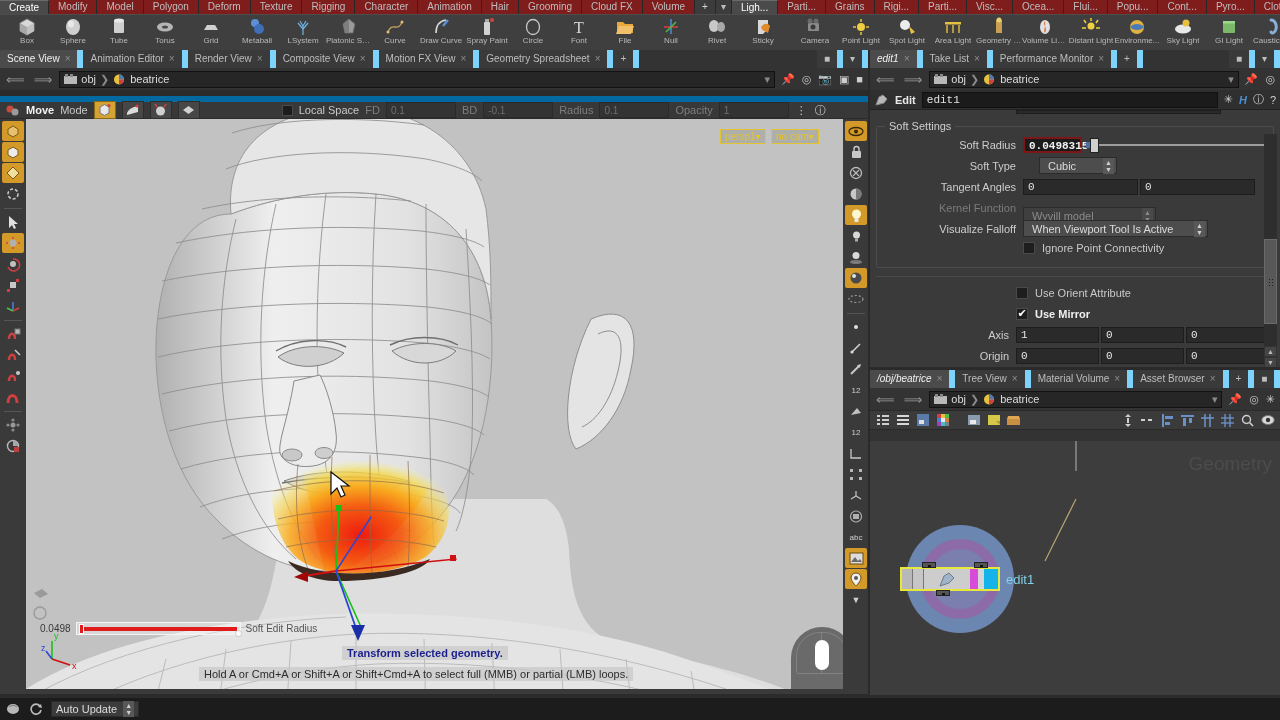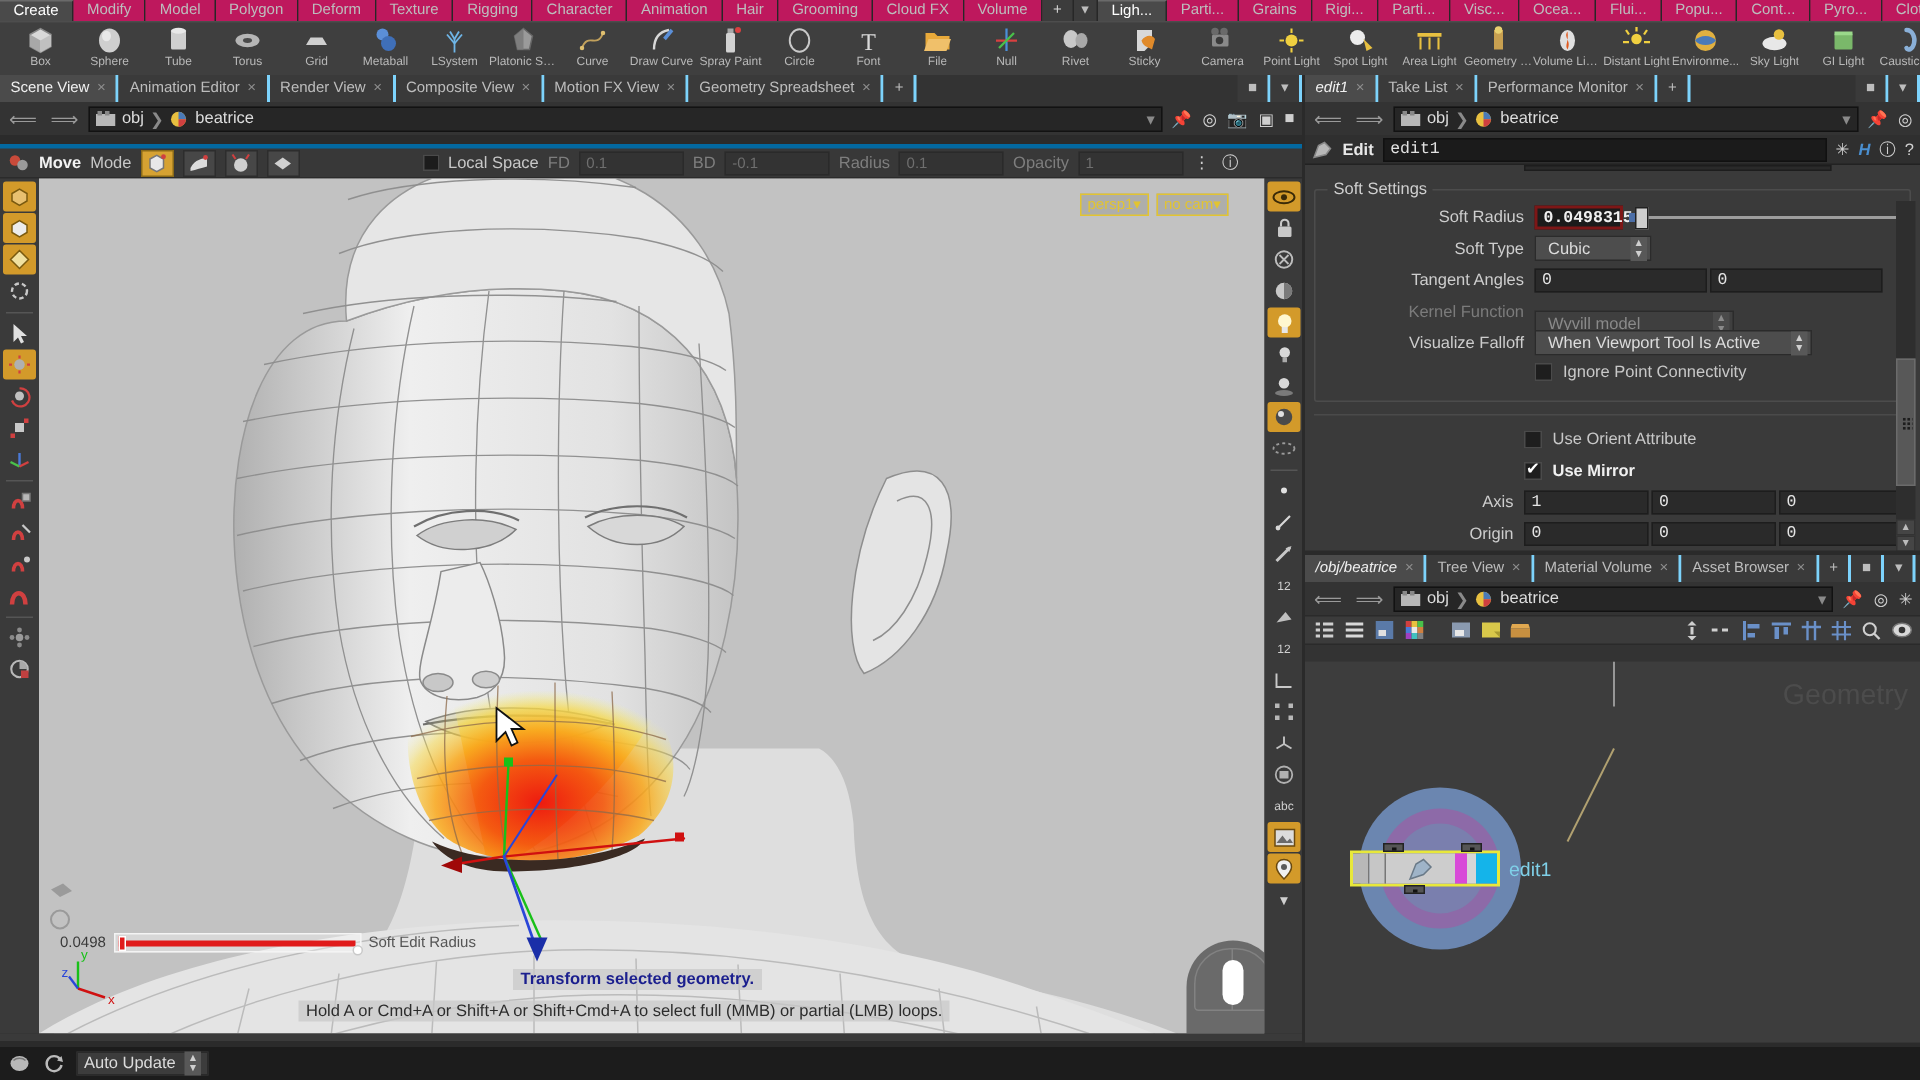--- a/index.html
+++ b/index.html
@@ -4,54 +4,54 @@
 <style>
   * { box-sizing: border-box; margin:0; padding:0; }
   html,body { width:1280px; height:720px; overflow:hidden; background:#2b2b2b;
     font-family:"Liberation Sans", sans-serif; color:#c8c8c8; font-size:11px; }
   #app { position:relative; width:1280px; height:720px; }
 
   
   .shelf { position:absolute; left:0; top:0; width:1280px; height:50px; background:#3a3a3a; }
   .shelf-tabs { display:flex; height:14px; align-items:stretch; background:#2e2e2e; }
   .shelf-tab { padding:0 9px; font-size:10px; line-height:14px; color:#bdbdbd;
-    background:#be185d; border-right:1px solid #272727; white-space:nowrap; }
+    background:#7f1d1d; border-right:1px solid #272727; white-space:nowrap; }
   .shelf-tab.active { background:#4a4a4a; color:#fff; border-top:1px solid #6a6a6a; }
   .shelf-tab.plus { background:#3c3c3c; color:#d5d5d5; padding:0 7px; }
   .shelf-tab.arrow { background:#3c3c3c; padding:0 5px; }
   .shelf-sep { width:5px; background:#2a2a2a; }
   .shelf-body { display:flex; height:36px; align-items:flex-start; background:#3f3f3f;
     border-top:1px solid #4d4d4d; padding-left:4px; overflow:hidden; }
   .shelf-grip { width:7px; height:36px; background:#3a3a3a;
     background-image:repeating-linear-gradient(to bottom,#6a6a6a 0 1px,transparent 1px 3px);
     background-size:3px 3px; background-position:2px 8px; background-repeat:repeat-y; }
   .tool { width:46px; display:flex; flex-direction:column; align-items:center; padding-top:2px; flex:0 0 auto;}
   .tool .gl { font-size:17px; line-height:19px; }
   .tool .lb { font-size:8px; color:#b9b9b9; margin-top:0px; white-space:nowrap;
     overflow:hidden; text-overflow:ellipsis; max-width:46px; text-align:center; }
 
   
   .panetabs { position:absolute; background:#333; display:flex; align-items:stretch; }
   .pt { font-size:10px; line-height:18px; padding:0 7px; color:#bdbdbd; background:#3a3a3a;
-    border-right:2px solid #7dd3fc; display:flex; align-items:center; gap:5px; white-space:nowrap;justify-content:space-between;}
+    border-right:6px solid #7dd3fc; display:flex; align-items:center; gap:5px; white-space:nowrap;justify-content:space-between;}
   .pt.active { background:#4b4b4b; color:#f0f0f0; }
   .pt .x { color:#8e8e8e; font-size:10px; }
   .pt.italic { font-style:italic; }
 
   
   .pathbar { display:flex; align-items:center; height:22px; background:#333; gap:5px; padding:0 4px; }
   .navarrow { color:#9a9a9a; font-size:13px; padding:0 2px; }
   .pathfield { flex:1; height:17px; background:#262626; border:1px solid #121212; display:flex;
     align-items:center; padding:0 4px; gap:4px; font-size:11px; color:#ddd; }
   .pathfield .sepa { color:#8a8a8a; }
   .picon { font-size:11px; color:#cfcfcf; padding:0 1px; }
 
   
   .movebar { position:absolute; left:0; top:96px; width:868px; height:22px; background:#383838;
-    display:flex; align-items:center; gap:6px; padding:0 5px; border-top:3px solid #0369a1; }
+    display:flex; align-items:center; gap:6px; padding:0 5px; border-top:6px solid #0369a1; }
   .mb-lbl { font-size:11px; }
   .mb-strong { font-weight:bold; color:#f2f2f2; font-size:11px; }
   .mb-btn { width:22px; height:18px; background:#474747; border:1px solid #2d2d2d;
     display:flex; align-items:center; justify-content:center; font-size:11px; }
   .mb-btn.sel { background:#d6a232; border-color:#8a6a18; }
   .mb-chk { width:11px; height:11px; background:#1c1c1c; border:1px solid #4a4a4a; }
   .mb-dim { color:#7e7e7e; }
   .mb-in { width:70px; height:16px; background:#333; border:1px solid #2a2a2a; color:#6f6f6f;
     font-size:10px; padding:0 4px; line-height:15px; }
 
@@ -1024,21 +1024,21 @@
           <div class="pfield hl" style="width:59px;">0.0498315</div>
           <div class="pslider">
             <div class="tick"></div>
             <div class="trk"></div>
             <div class="hnd"></div>
           </div>
         </div>
 
         <div class="prow">
           <div class="plab">Soft Type</div>
-          <div class="pmenu" style="width:78px;">
+          <div class="pmenu" style="width:78px;margin-left:16px;">
             <span>Cubic</span>
             <span class="spin">
                   <span>▲</span>
                   <span>▼</span>
                 </span>
           </div>
         </div>
 
         <div class="prow">
           <div class="plab">Tangent Angles</div>

